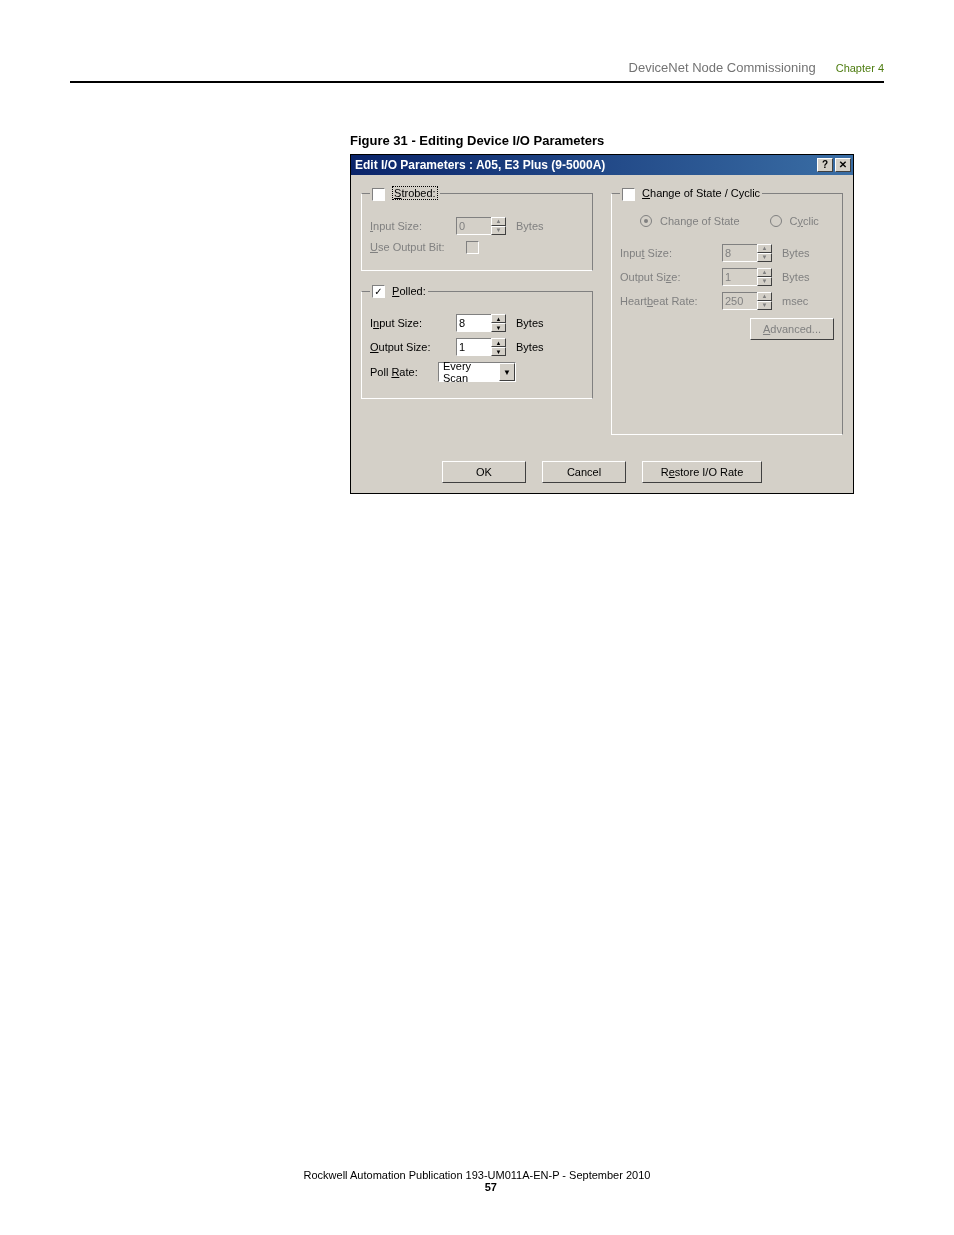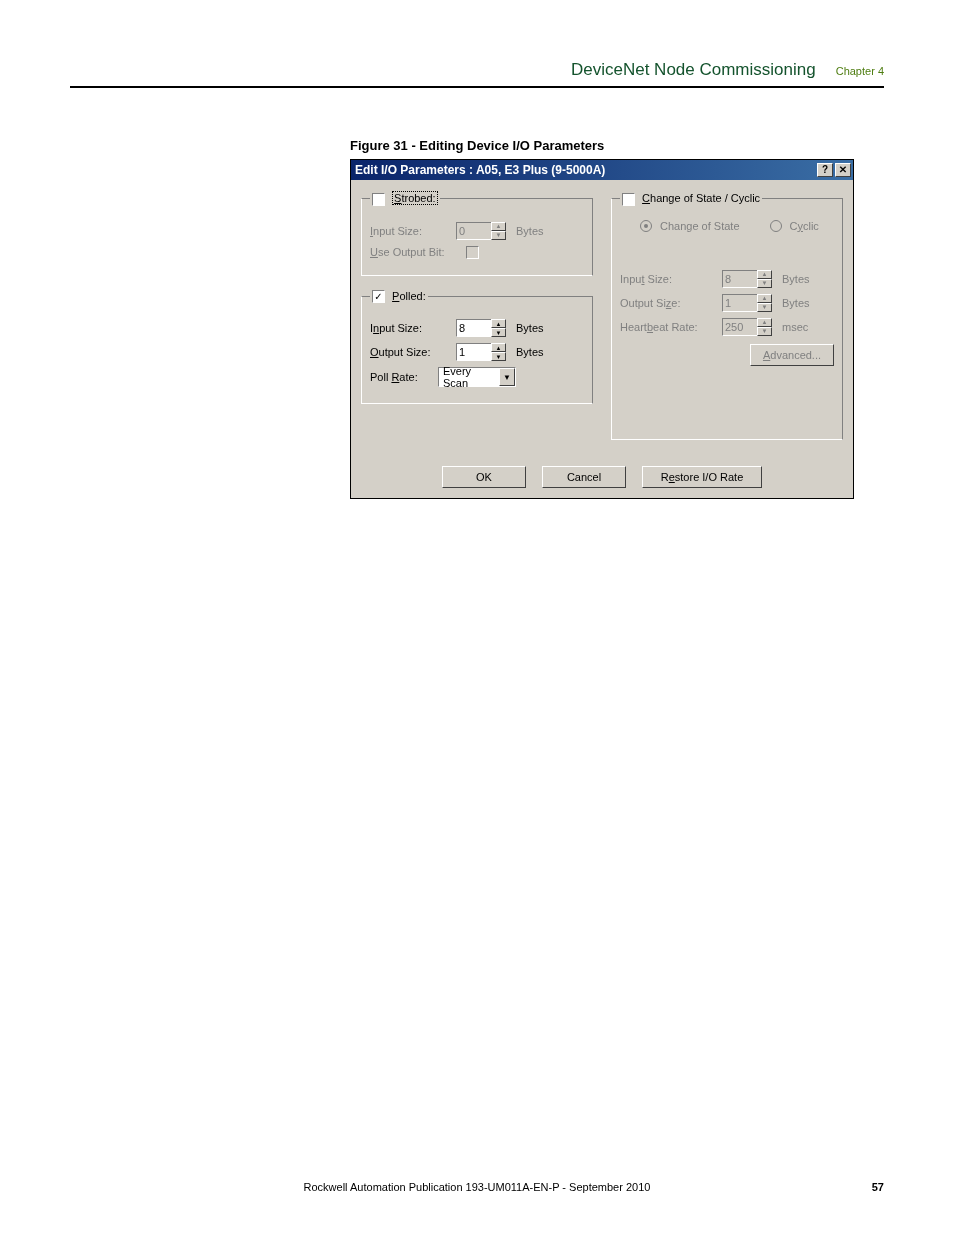--- a/index.html
+++ b/index.html
@@ -17,22 +17,22 @@
   .header {
     display: flex;
     justify-content: flex-end;
     align-items: baseline;
     gap: 20px;
     padding-bottom: 6px;
     border-bottom: 2px solid #000;
     margin-bottom: 50px;
   }
   .header-left {
-    font-size: 17px;
-    color: #14532d;
+    font-size: 13px;
+    color: #737373;
   }
   .header-right {
     font-size: 11px;
     font-weight: normal;
     color: #4d7c0f;
   }
   .figure-caption {
     font-size: 13px;
     font-weight: bold;
     margin: 0 0 6px 0;
@@ -139,21 +139,21 @@
   .radio {
     width:12px; height:12px; border-radius:50%;
     background:#d4d0c8;
     border:1px solid #808080;
     display:inline-flex; align-items:center; justify-content:center;
     vertical-align:middle; margin-right:4px;
   }
   .radio .dot {
     width:4px; height:4px; border-radius:50%; background:#808080;
   }
-  .radio-row { display:flex; gap:30px; margin:4px 0 28px 0;padding-left:20px; }
+  .radio-row { display:flex; gap:30px; margin:4px 0 7px 0;padding-left:20px; }
   .radio-item { display:flex; align-items:center; gap:4px; }
   .select {
     display:flex; align-items:center;
     background:#fff;
     border:1px solid #808080;
     border-right-color:#fff; border-bottom-color:#fff;
     height:20px; width:78px;
   }
   .select span { flex:1; padding:0 4px; font-size:11px; }
   .select .dd {
@@ -184,20 +184,21 @@
   .und { text-decoration: underline; }
   .footer {
     position:absolute;
     bottom: 42px;
     left: 0; right:0;
     display:flex;
     justify-content:space-between;
     align-items:center;
     padding: 0 70px;
     font-size: 11px;
+    flex-direction: column;
   }
   .footer .pub { flex:1; text-align:center; color:#000; }
   .footer .pageno { font-weight:bold; width:40px; text-align:right; }
   .footer .spacer { width:40px; }
 </style>
 </head>
 <body>
 
 <div class="page">
   <div class="header">

